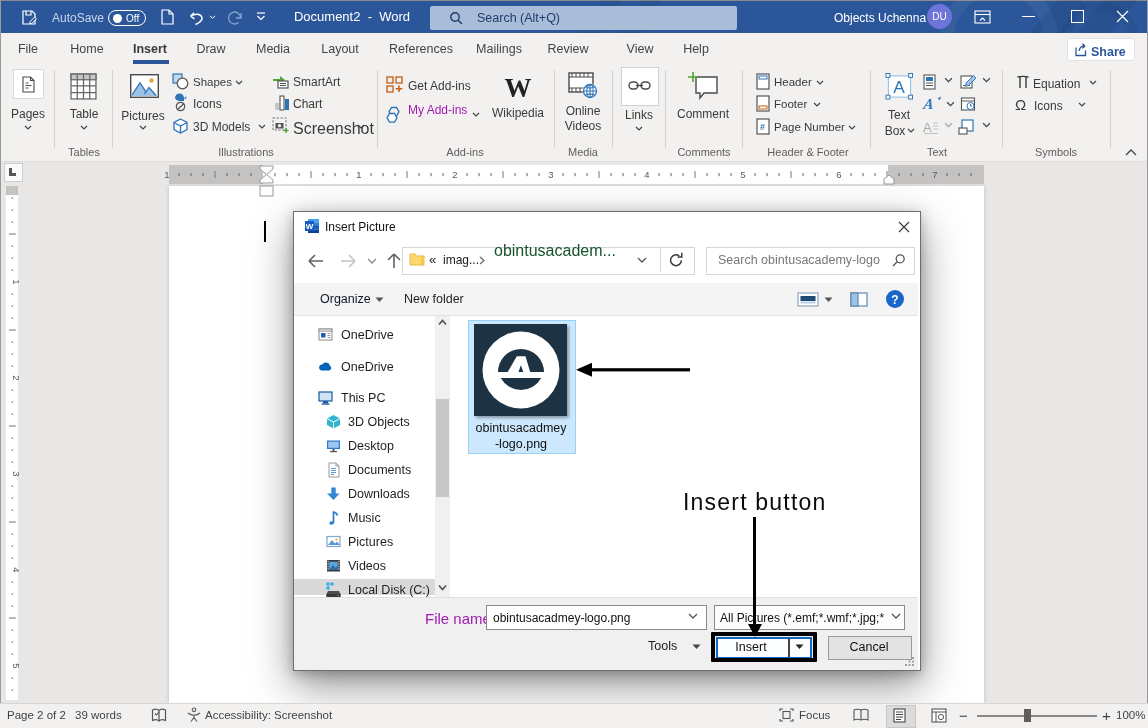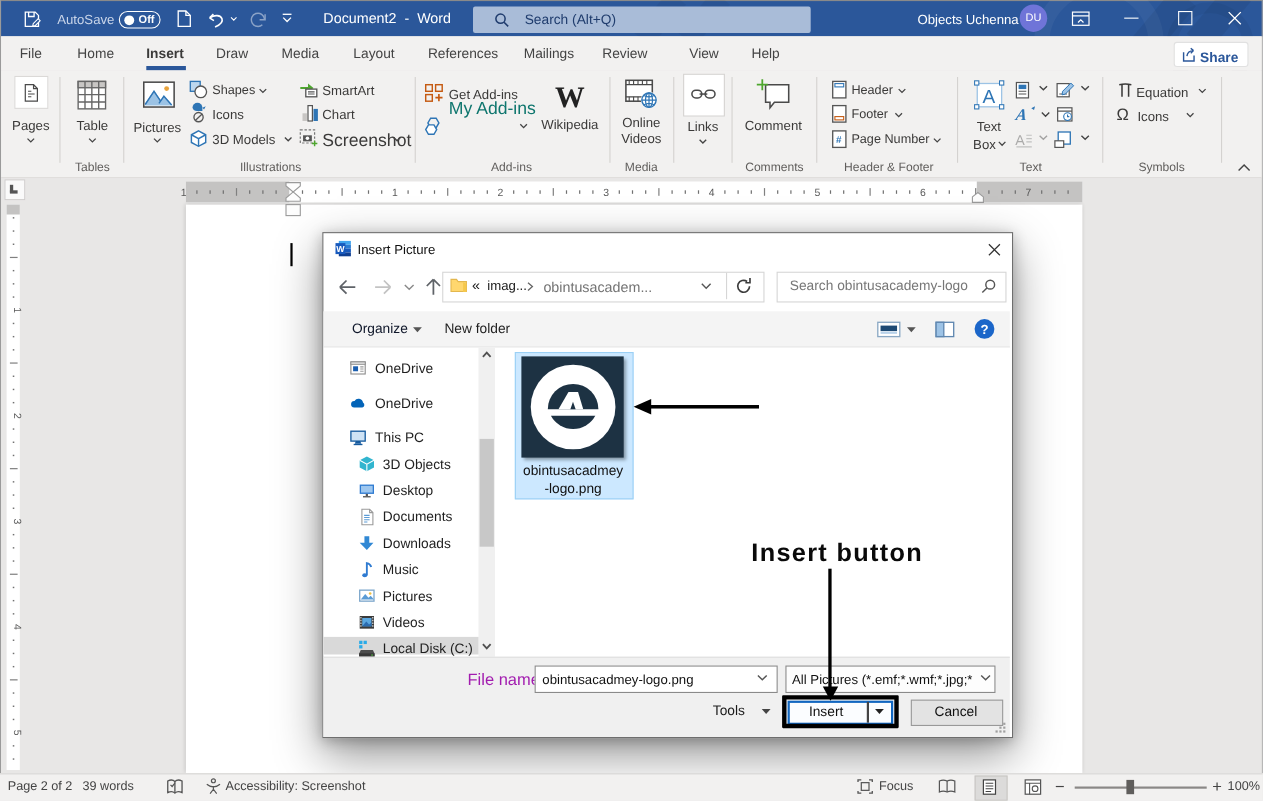--- a/index.html
+++ b/index.html
@@ -26,21 +26,21 @@
     <div class="a" style="left:630px;top:-8px;width:20px;height:50px;background:rgba(0,0,0,0.04);transform:rotate(40deg)"></div>
 
 <svg class="a" style="left:21px;top:9px" width="17" height="17" viewBox="0 0 17 17">
  <path d="M2 2 h9 l3 3 v10 h-12 z" fill="none" stroke="#fff" stroke-width="1.2"></path>
  <path d="M5 2 v4 h5 v-4" fill="none" stroke="#fff" stroke-width="1.2"></path>
  <path d="M9.2 12.5 l4.5-4.5 1.8 1.8-4.5 4.5-2.3.5z" fill="#2b579a" stroke="#fff" stroke-width="1"></path>
 </svg>
 <div class="t" style="left:52px;top:11px;font-size:12px;color:#c9d5e9">AutoSave</div>
 <div class="a" style="left:108px;top:10px;width:36px;height:14px;border:1.4px solid #fff;border-radius:9px"></div>
 <div class="a" style="left:113px;top:13.5px;width:9px;height:9px;border-radius:50%;background:#fff"></div>
-<div class="t" style="left:126px;top:13px;font-size:10px;font-weight:bold;color:#fff">Off</div>
+<div class="t" style="left:126px;top:13px;font-size:10px;font-weight:normal;color:#fff">Off</div>
 
 <svg class="a" style="left:160px;top:9px" width="14" height="16" viewBox="0 0 14 16">
  <path d="M2 1 h7 l4 4 v10 h-11 z" fill="none" stroke="#fff" stroke-width="1.2"></path>
  <path d="M9 1 v4 h4" fill="none" stroke="#fff" stroke-width="1.2"></path>
 </svg>
 
 <svg class="a" style="left:189px;top:11px" width="16" height="14" viewBox="0 0 16 14">
  <path d="M1.5 5.2 L5 1.8 M1.5 5.2 L5.5 7.8" fill="none" stroke="#fff" stroke-width="1.4"></path>
  <path d="M2 5 C6 2.2 11.5 2.6 12.8 6 C14 9.2 11 11.5 6.5 13.5" fill="none" stroke="#fff" stroke-width="1.5"></path>
 </svg>
@@ -216,21 +216,21 @@
  <rect x="10" y="1" width="6" height="6" fill="none" stroke="#c55a11" stroke-width="1.3"></rect>
  <rect x="1" y="10" width="6" height="6" fill="none" stroke="#c55a11" stroke-width="1.3"></rect>
  <path d="M13 9.5 v6.5 M9.8 12.7 h6.5" stroke="#c55a11" stroke-width="1.5"></path>
 </svg>
 <div class="t" style="left:408px;top:79px;font-size:12px;color:#3b3a39">Get Add-ins</div>
 
 <svg class="a" style="left:386px;top:106px" width="17" height="17" viewBox="0 0 17 17">
  <path d="M5.5 1.5 h5 l2.5 4.3 -2.5 4.3 h-5 L3 5.8 z" fill="none" stroke="#2e75b5" stroke-width="1.3"></path>
  <path d="M3.5 7.5 h5 l2.5 4.3 -2.5 4.3 h-5 L1 11.8 z" fill="#fff" stroke="#2e75b5" stroke-width="1.3"></path>
 </svg>
-<div class="t" style="left:408px;top:91px;font-size:16px;color:#0f766e">My Add-ins</div>
+<div class="t" style="left:408px;top:103px;font-size:12px;color:#a21caf">My Add-ins</div>
 <svg class="a" style="left:472px;top:112px" width="8" height="5" viewBox="0 0 8 5">
       <path d="M1 1 l3 3 3-3" fill="none" stroke="#444" stroke-width="1.2"></path>
     </svg>
 
 <div class="t cx" style="left:518px;top:73px;font-size:27px;font-family:'Liberation Serif',serif;color:#222;font-weight:bold">W</div>
 <div class="t cx" style="left:518px;top:106px;font-size:12px;color:#3b3a39">Wikipedia</div>
 
 <svg class="a" style="left:568px;top:72px" width="31" height="28" viewBox="0 0 31 28">
  <rect x="1" y="1" width="24" height="19" fill="#fff" stroke="#4a4a4a" stroke-width="1.4"></rect>
  <path d="M1 5 h24 M1 16 h24" stroke="#4a4a4a" stroke-width="1.2"></path>
@@ -529,21 +529,21 @@
 <div class="a" style="left:660px;top:248px;width:1px;height:24px;background:#d6d6d6"></div>
 <svg class="a" style="left:409px;top:252px" width="16" height="15" viewBox="0 0 16 15">
  <path d="M1 2 h5 l1.5 2 H15 v9 H1 z" fill="#ffd76e" stroke="#e3b74e" stroke-width="1"></path>
  <path d="M12 4.5 v9 h3 v-7.5 z" fill="#f5c84c"></path>
 </svg>
 <div class="t" style="left:429px;top:252px;font-size:13px;color:#1a1a1a">«</div>
     <div class="t" style="left:443px;top:253px;font-size:12px;color:#1a1a1a">imag...</div>
 <svg class="a" style="left:479px;top:256px" width="6" height="9" viewBox="0 0 6 9">
  <path d="M1 1 l4 3.5 L1 8" fill="none" stroke="#666" stroke-width="1.2"></path>
 </svg>
-<div class="t" style="left:494px;top:253px;font-size:13px;color:#737373">obintusacadem...</div>
+<div class="t" style="left:494px;top:242px;font-size:16px;color:#14532d">obintusacadem...</div>
 <svg class="a" style="left:637px;top:257px" width="10" height="7" viewBox="0 0 10 7">
  <path d="M1 1 l4 4 4-4" fill="none" stroke="#555" stroke-width="1.3"></path>
 </svg>
 <svg class="a" style="left:668px;top:252px" width="16" height="16" viewBox="0 0 16 16">
  <path d="M13.4 8.2 a5.4 5.4 0 1 1 -2.2-4.3" fill="none" stroke="#3b3b3b" stroke-width="1.5"></path>
  <path d="M13.8 0.8 v4.2 h-4.2" fill="none" stroke="#3b3b3b" stroke-width="1.5"></path>
 </svg>
 
 <div class="a" style="left:706px;top:247px;width:207px;height:26px;background:#fff;border:1px solid #d6d6d6"></div>
 <div class="t" style="left:718px;top:253px;font-size:12.5px;color:#777">Search obintusacademy-logo</div>
@@ -700,21 +700,21 @@
  <g fill="#a0a0a0">
         <rect x="7" y="1" width="2" height="2"></rect>
         <rect x="7" y="4.5" width="2" height="2"></rect>
         <rect x="7" y="8" width="2" height="2"></rect>
         <rect x="3.5" y="4.5" width="2" height="2"></rect>
         <rect x="3.5" y="8" width="2" height="2"></rect>
         <rect x="0" y="8" width="2" height="2"></rect>
       </g>
 </svg>
 
-<div class="t" style="left:683px;top:489px;font-size:23px;font-weight:bold;color:#0a0a0a;letter-spacing:1.2px">Insert button</div>
+<div class="t" style="left:683px;top:489px;font-size:23px;font-weight:normal;color:#0a0a0a;letter-spacing:1.2px">Insert button</div>
 <div class="a" style="left:753px;top:517px;width:3.2px;height:108px;background:#000"></div>
 <svg class="a" style="left:748px;top:624px" width="14" height="13" viewBox="0 0 14 13">
  <path d="M0 0 h14 L7 13 z" fill="#000"></path>
 </svg>
 
 <div class="a" style="left:0;top:703px;width:1148px;height:25px;background:#f2f1f0;border-top:1px solid #d8d6d4" id="status"></div>
 <div class="t" style="left:7px;top:709px;font-size:11.5px;color:#444">Page 2 of 2</div>
 <div class="t" style="left:75px;top:709px;font-size:11.5px;color:#444">39 words</div>
 <svg class="a" style="left:151px;top:708px" width="16" height="15" viewBox="0 0 16 15">
  <path d="M8 2.5 C6.5 1 3.5 1 1.5 2 V12.5 C3.5 11.5 6.5 11.5 8 13 C9.5 11.5 12.5 11.5 14.5 12.5 V2 C12.5 1 9.5 1 8 2.5 z" fill="none" stroke="#555" stroke-width="1.2"></path>

